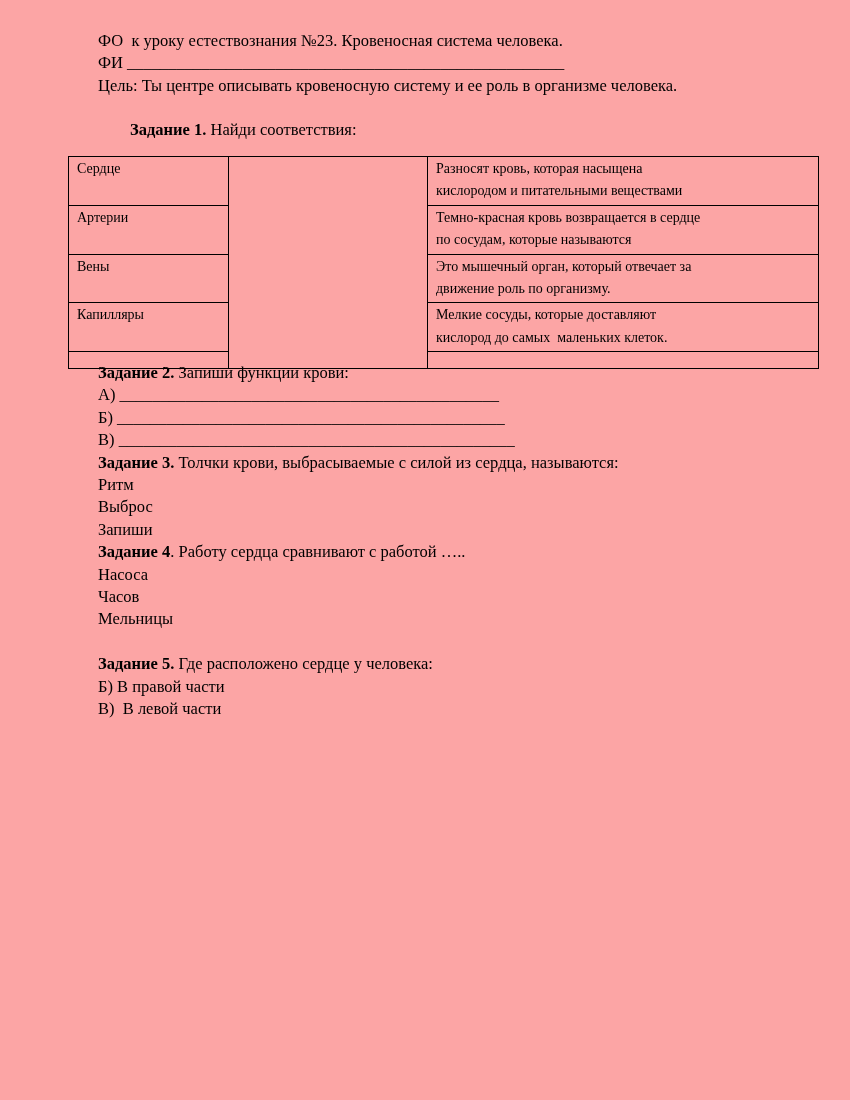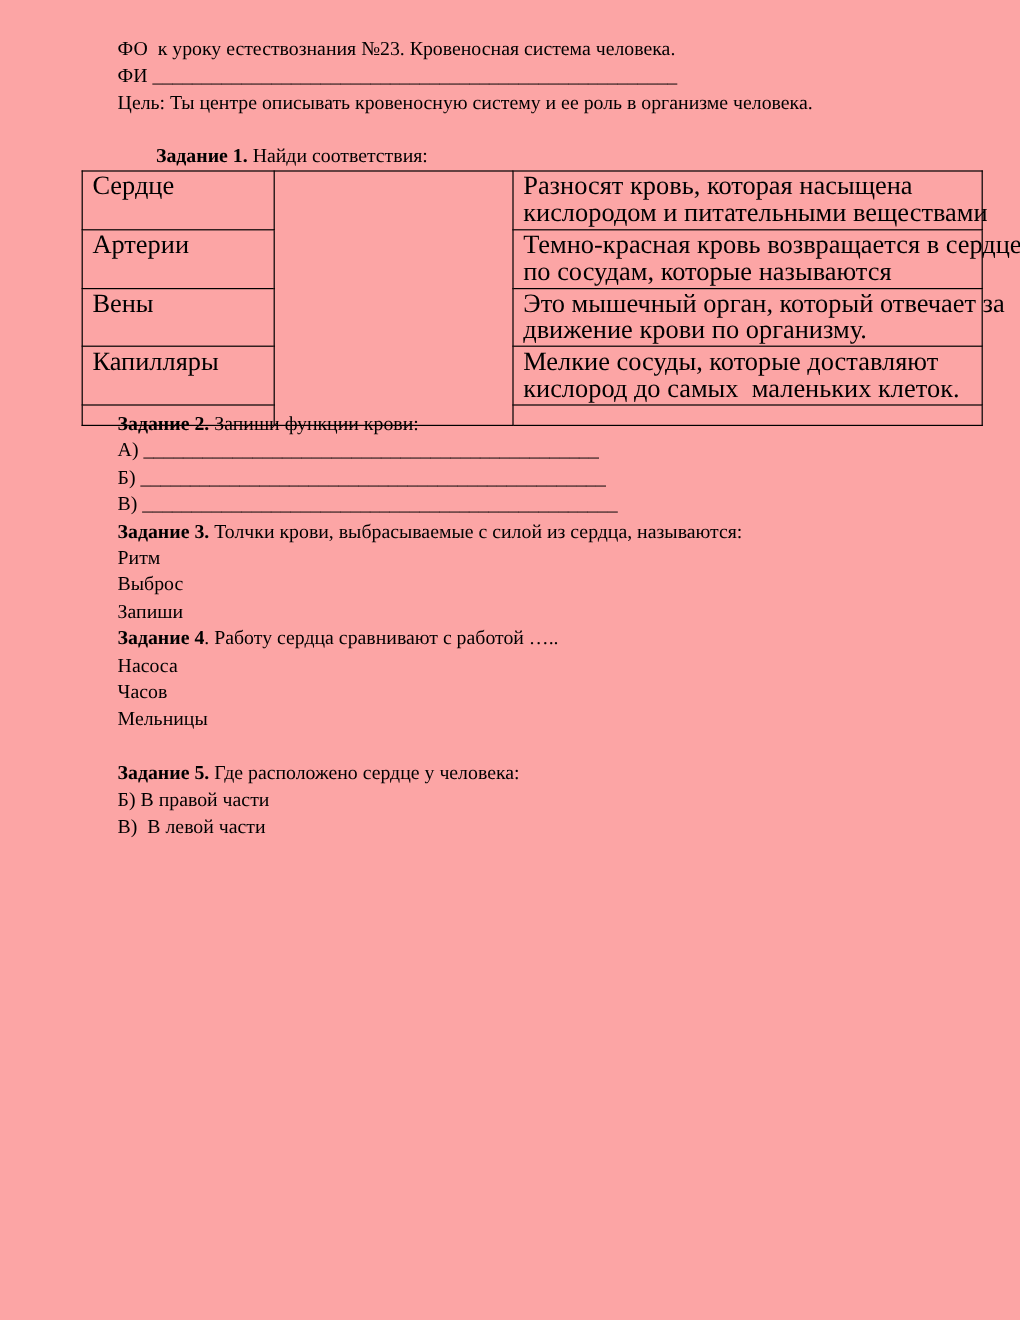--- a/index.html
+++ b/index.html
@@ -12,37 +12,37 @@
     color: #000000;
     position: relative;
     overflow: hidden;
   }
   .page { position: absolute; left: 0; top: 0; width: 850px; height: 1100px; background: #fca5a5; }
   .line { white-space: pre; }
   .blank-line { height: 22.4px; }
   .header-block { position: absolute; left: 98px; top: 30px; }
   .task1-heading { position: absolute; left: 98px; top: 119px; margin-left: 32px; }
   .match-table {
-    position: absolute; left: 68px; top: 142px;
+    position: absolute; left: 68px; top: 156px;
     border-collapse: collapse;
     table-layout: fixed;
     width: 750px;
-    font-size: 22px; line-height: 22.4px;
+    font-size: 14px; line-height: 22.4px;
   }
   .match-table td {
     border: 1px solid #000000;
     vertical-align: top;
     padding: 1px 6px 2px 8px;
   }
   .col-term { width: 160px; }
   .col-mid { width: 199px; }
   .col-desc { width: 391px; }
   .row-main { height: 45px; }
   .row-empty { height: 17px; }
-  .body-block { position: absolute; left: 98px; top: 342px; }
+  .body-block { position: absolute; left: 98px; top: 362px; }
   b { font-weight: bold; }
 </style>
 </head>
 <body>
 
 <div class="page">
 
   <div class="header-block">
     <div class="line">ФО  к уроку естествознания №23. Кровеносная система человека.</div>
     <div class="line"><span>ФИ </span><span>_____________________________________________________</span></div>
@@ -71,21 +71,21 @@
         <div class="line">Темно-красная кровь возвращается в сердце</div>
         <div class="line">по сосудам, которые называются</div>
       </td>
     </tr>
     <tr class="row-main">
       <td class="col-term">
             <div class="line">Вены</div>
           </td>
       <td class="col-desc">
         <div class="line">Это мышечный орган, который отвечает за</div>
-        <div class="line">движение крови по организму.</div>
+        <div class="line">движение роль по организму.</div>
       </td>
     </tr>
     <tr class="row-main">
       <td class="col-term">
             <div class="line">Капилляры</div>
           </td>
       <td class="col-desc">
         <div class="line">Мелкие сосуды, которые доставляют</div>
         <div class="line">кислород до самых  маленьких клеток.</div>
       </td>

